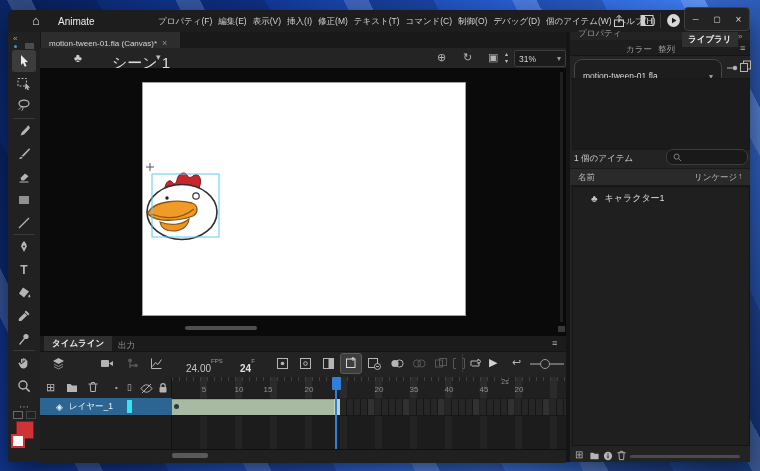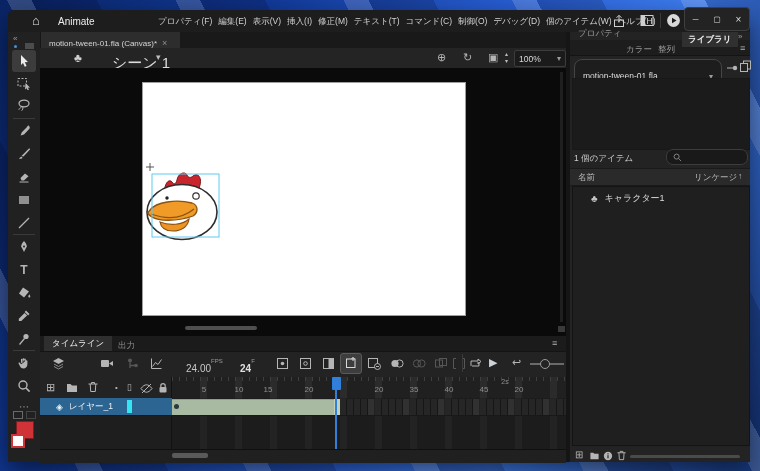--- a/index.html
+++ b/index.html
@@ -181,21 +181,21 @@
   <div class="abs" style="left:112px;top:54px;font-size:15px;color:#dddddd;">シーン 1</div>
   <div class="abs ico" style="left:156px;top:53px;font-size:9px;color:#bdbdbd;">▾</div>
   <div class="abs ico" style="left:437px;top:52px;font-size:11px;">⊕</div>
   <div class="abs ico" style="left:463px;top:52px;font-size:11px;">↻</div>
   <div class="abs ico" style="left:488px;top:52px;font-size:11px;">▣</div>
   <div class="abs" style="left:505px;top:50px;display:flex;flex-direction:column;align-items:center;">
     <span style="font-size:6px;color:#bdbdbd;">▴</span>
     <span style="font-size:6px;color:#bdbdbd;">▾</span>
   </div>
   <div class="abs" style="left:514px;top:50px;width:42px;height:15px;background:#1b1b1b;border:1px solid #3c3c3c;border-radius:2px;display:flex;align-items:center;justify-content:space-between;padding:0 4px;">
-    <span style="font-size:8.5px;color:#d8d8d8;">100%</span>
+    <span style="font-size:8.5px;color:#d8d8d8;">31%</span>
     <span style="font-size:8px;color:#9a9a9a;">▾</span>
   </div>
 
   <div class="abs" style="left:40px;top:68px;width:526px;height:268px;background:#0a0a0a;"></div>
   <div class="abs" style="left:142px;top:82px;width:324px;height:234px;background:#ffffff;border:1px solid #9e9e9e;box-sizing:border-box;"></div>
 
   <div class="abs" style="left:138px;top:158px;">
     <svg width="92" height="88" viewBox="0 0 92 88">
       <path d="M27 38 C25 26 31 20 34 24 C36 27 38 26 39 22 C40 15 47 13 49 17 C50 20 53 20 55 18 C60 14 64 20 62 27 C61 32 59 35 56 38 Z" fill="#c8252c" stroke="#7e161b" stroke-width="1"></path>
       <ellipse cx="44" cy="54" rx="35" ry="27.5" fill="#ffffff" stroke="#2e2e2e" stroke-width="1.6"></ellipse>
@@ -209,21 +209,21 @@
     </svg>
   </div>
 
   <div class="abs" style="left:185px;top:326px;width:72px;height:4px;background:#4f4f4f;border-radius:2px;"></div>
   <div class="abs" style="left:560px;top:72px;width:3px;height:250px;background:#1f1f1f;"></div>
   <div class="abs" style="left:558px;top:326px;width:7px;height:6px;background:#3a3a3a;"></div>
 
   <div class="abs" style="left:40px;top:336px;width:526px;height:126px;background:#232323;"></div>
   <div class="abs" style="left:40px;top:336px;width:526px;height:15px;background:#1b1b1b;border-bottom:1px solid #141414;"></div>
   <div class="abs" style="left:44px;top:336px;height:15px;padding:0 8px;background:#2f2f2f;display:flex;align-items:center;">
-    <span style="font-size:8.5px;color:#f0f0f0;font-weight:normal;">タイムライン</span>
+    <span style="font-size:8.5px;color:#f0f0f0;font-weight:bold;">タイムライン</span>
   </div>
   <div class="abs" style="left:118px;top:340px;font-size:8.5px;color:#8d8d8d;">出力</div>
   <div class="abs ico" style="left:552px;top:339px;font-size:9px;">≡</div>
 
   <div class="abs" style="left:52px;top:357px;">
     <svg width="13" height="13" viewBox="0 0 13 13">
         <path d="M6.5 1L12 4 6.5 7 1 4z" fill="#b5b5b5"></path>
         <path d="M2 7l4.5 2.5L11 7M2 9.5l4.5 2.5L11 9.5" fill="none" stroke="#8a8a8a"></path>
       </svg>
   </div>

